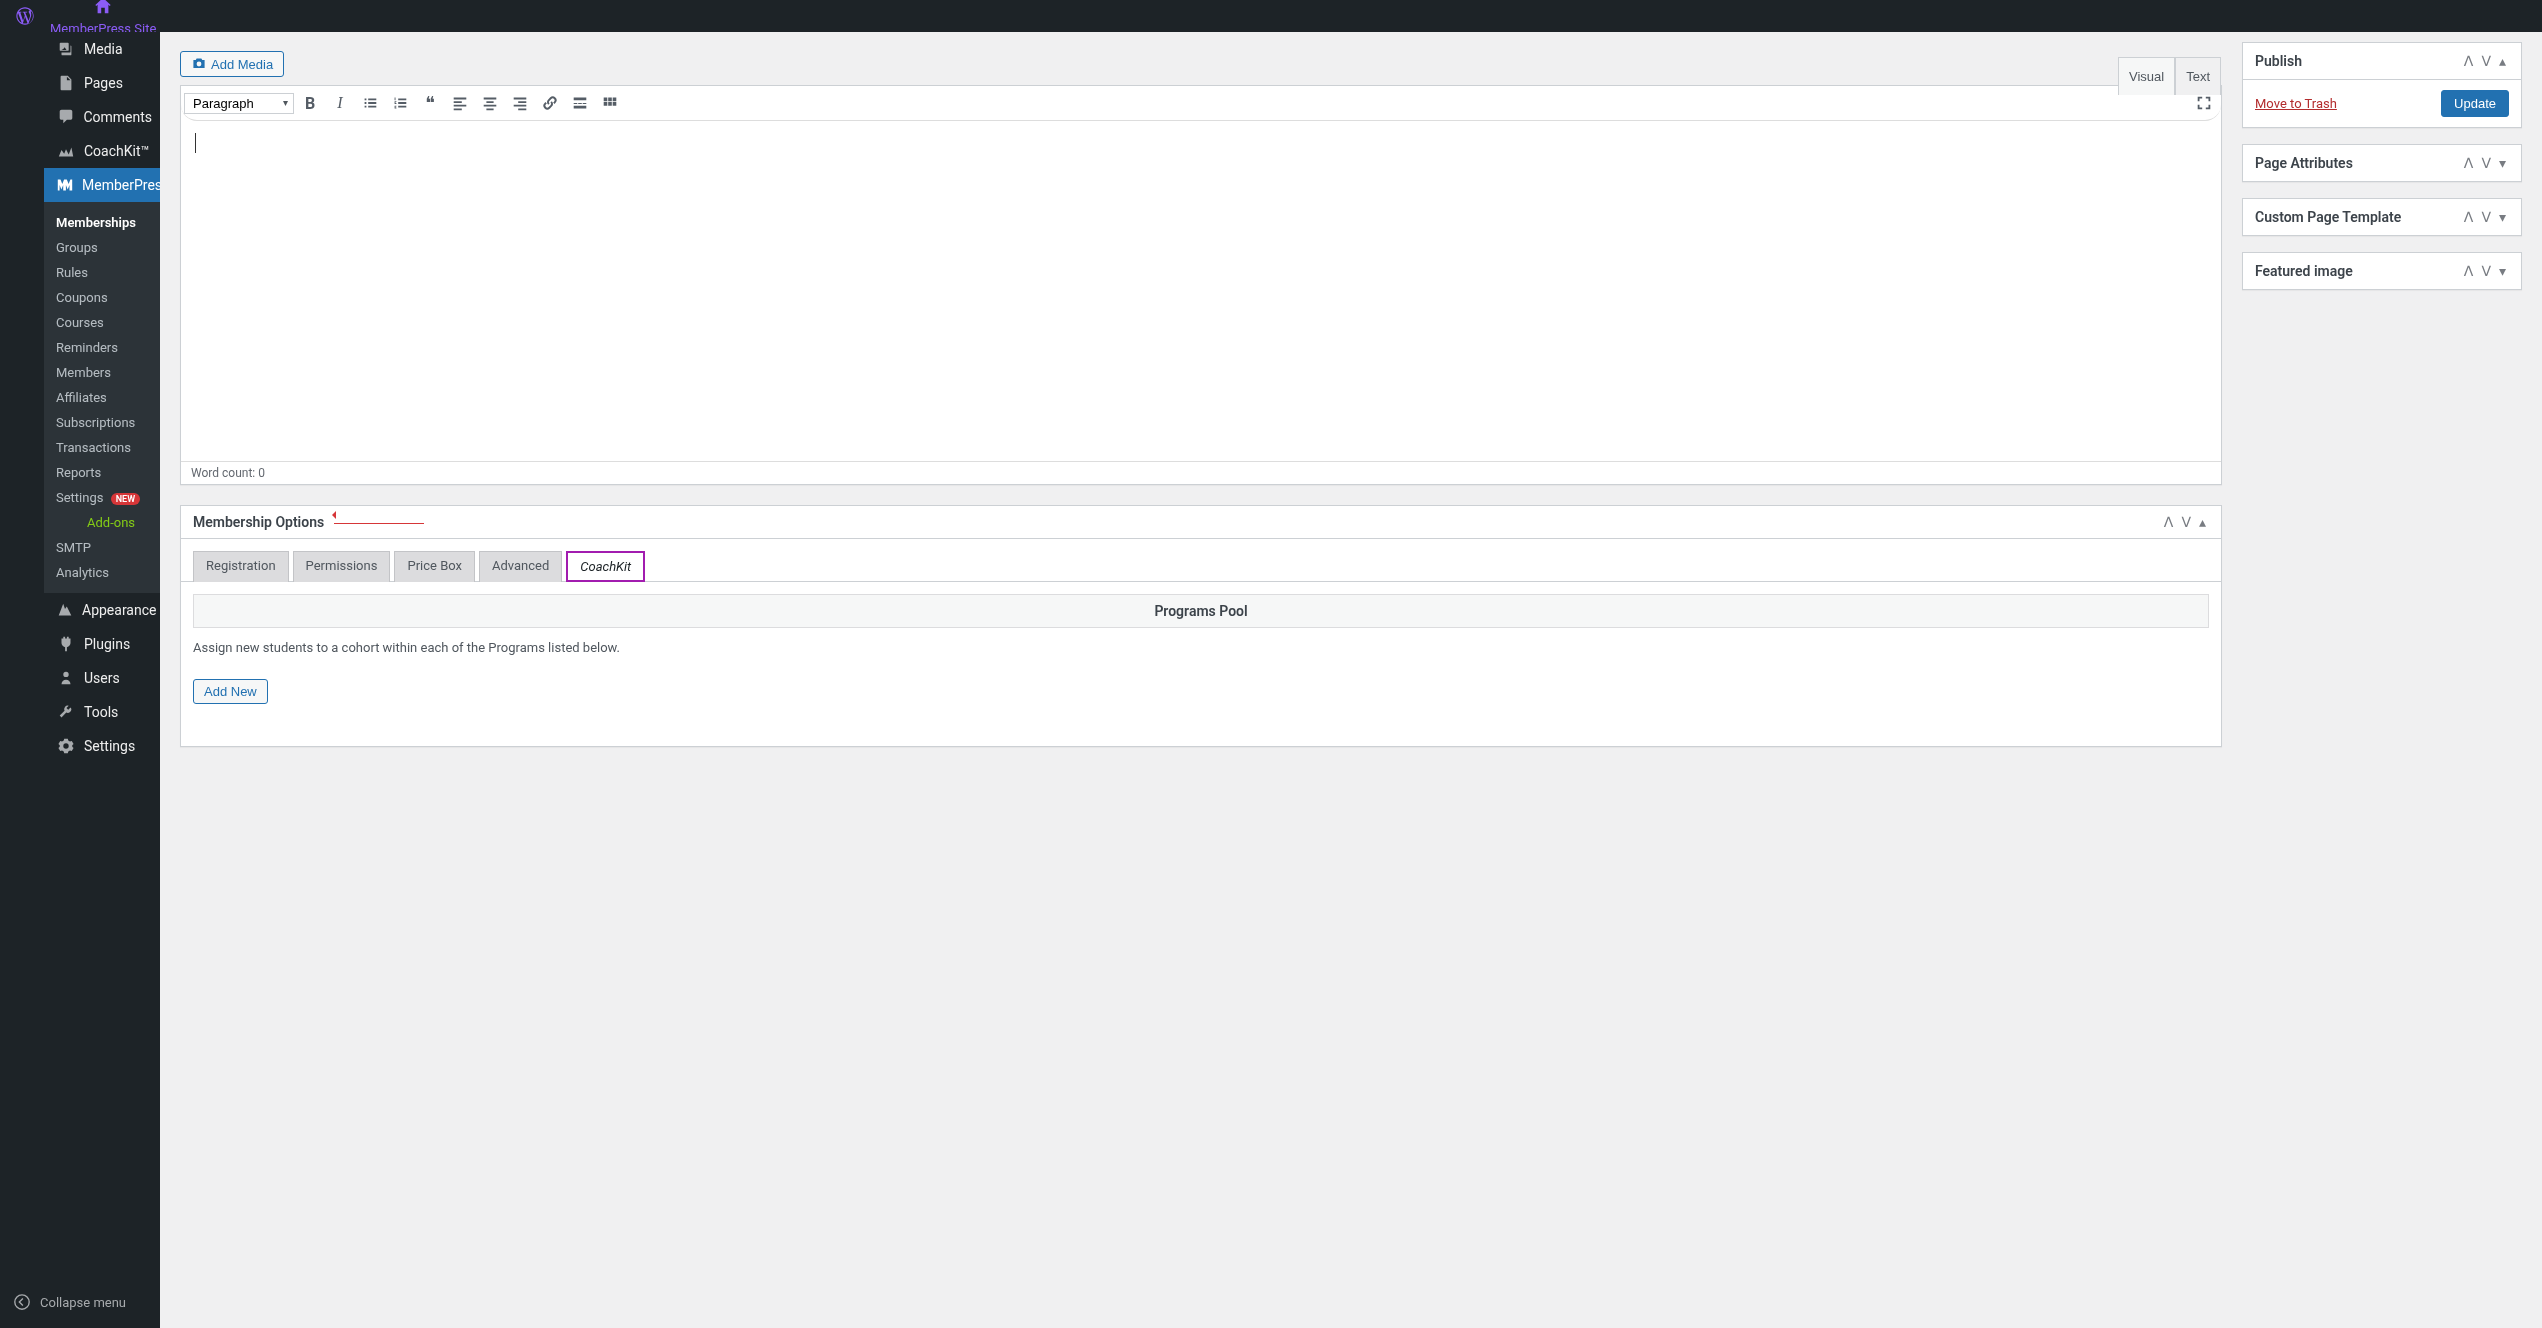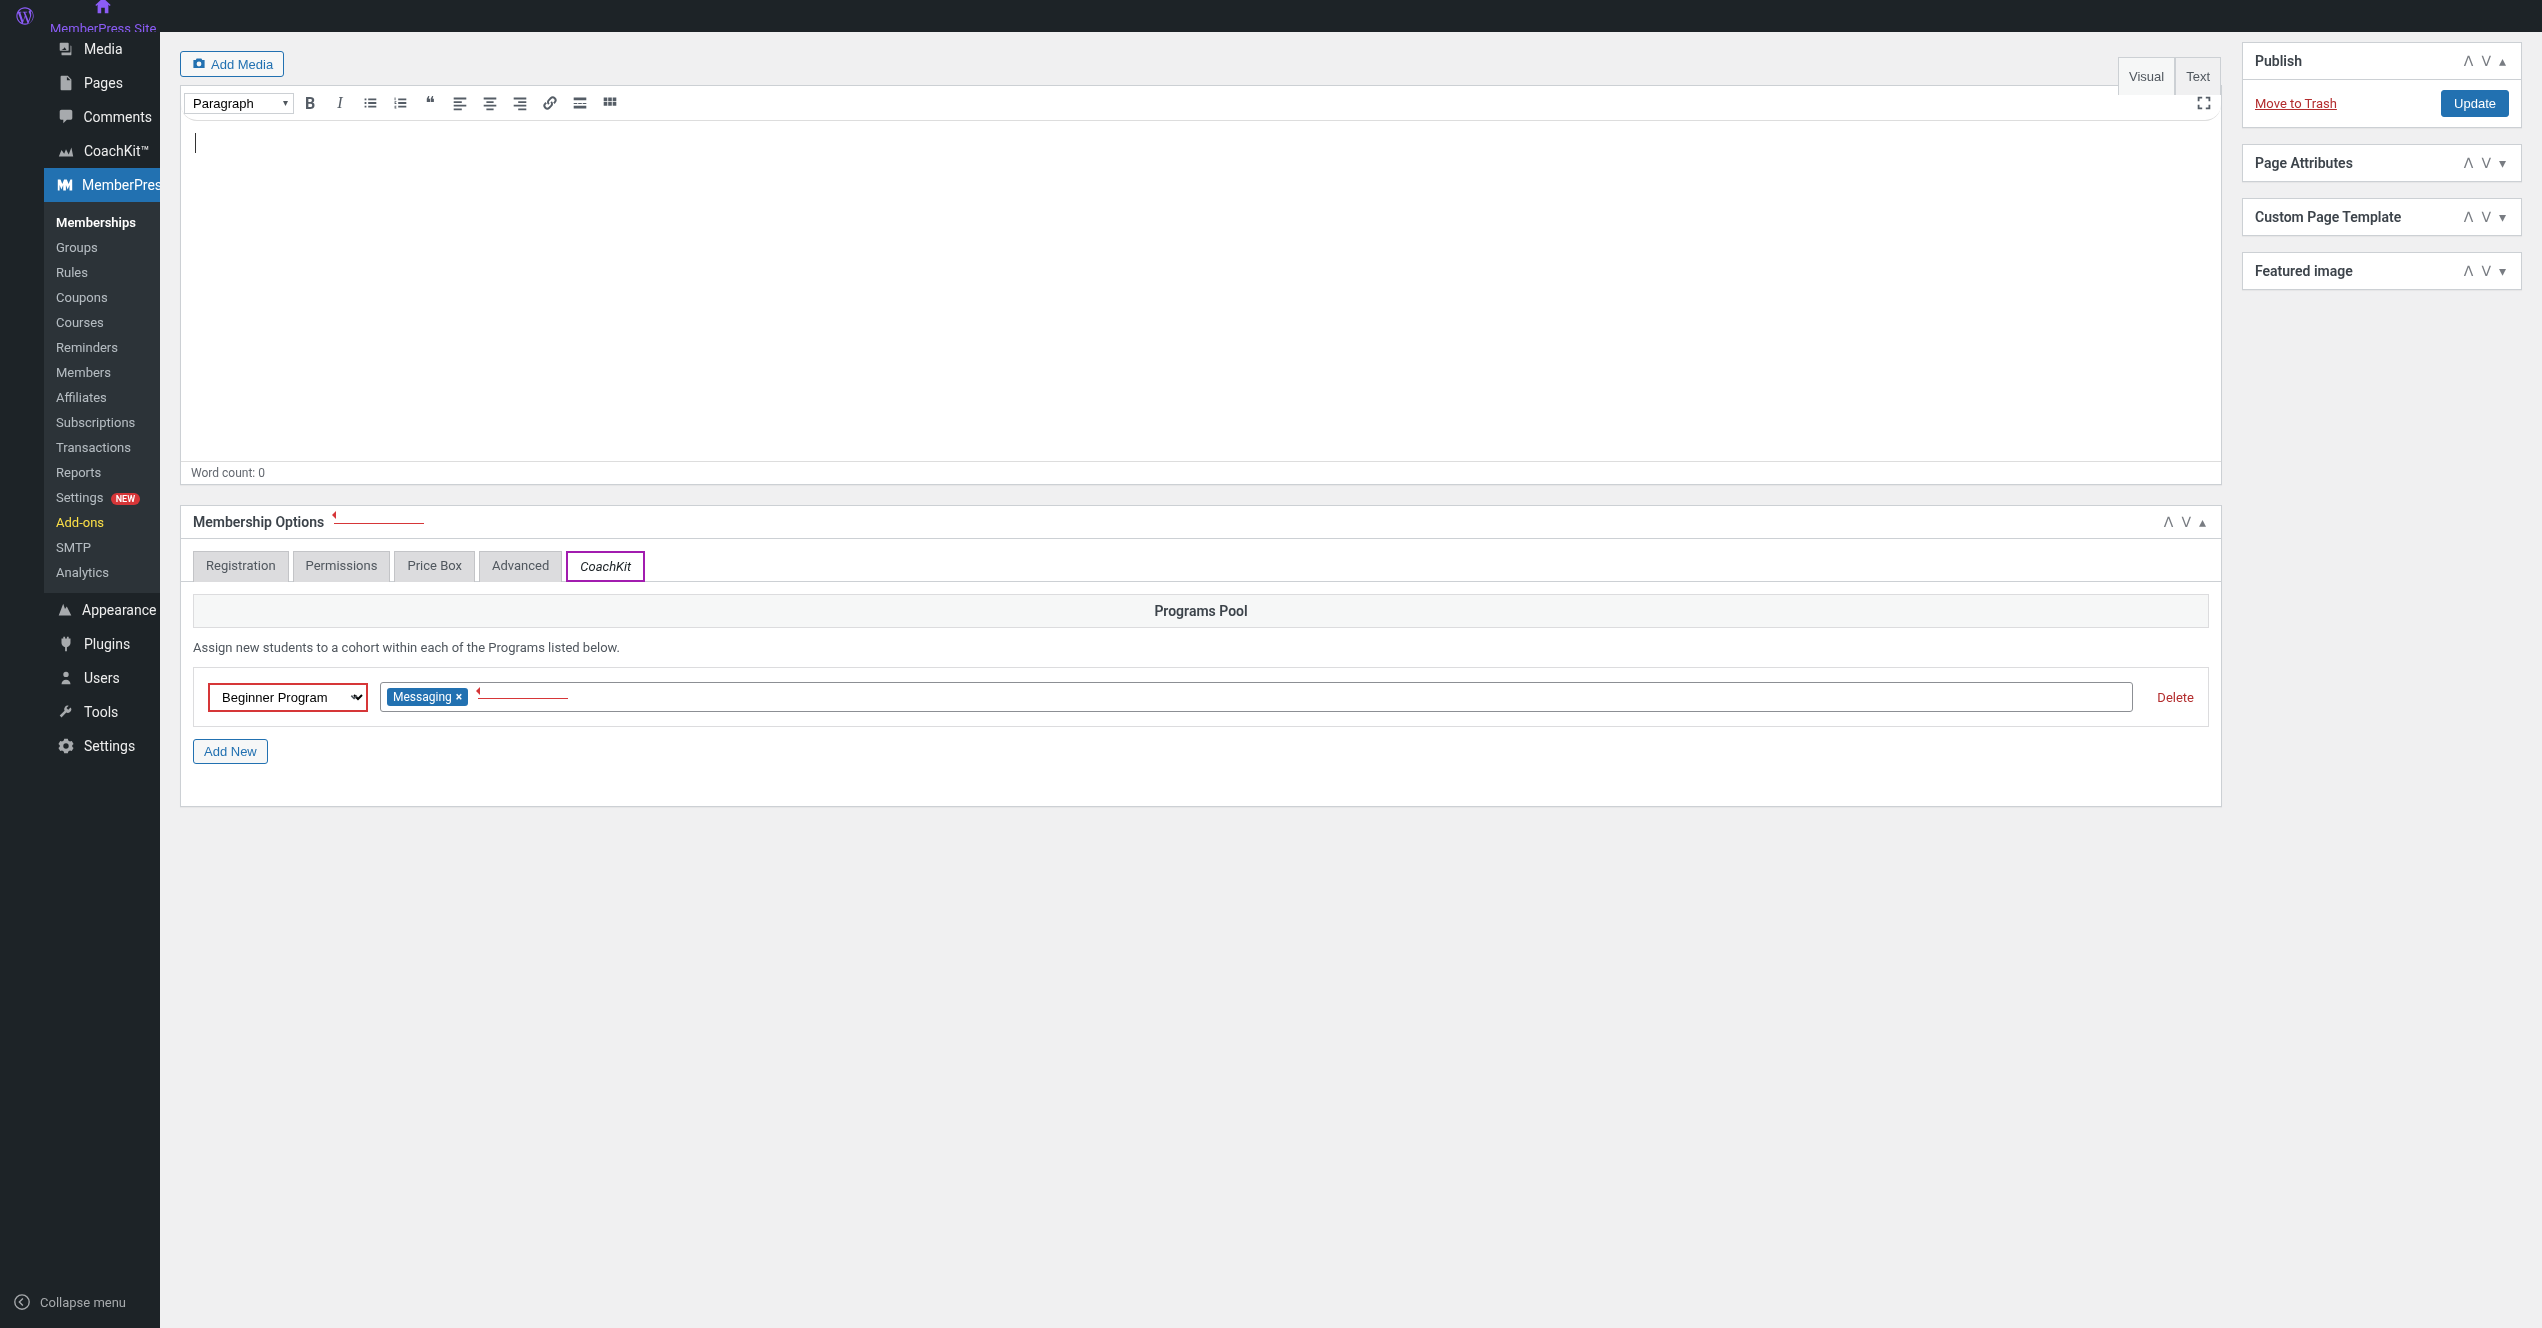--- a/index.html
+++ b/index.html
@@ -14,21 +14,21 @@
 
 .sidebar { position: absolute; top: 32px; left: 0; width: 160px; bottom: 0; background: #1d2327; color: #c3c4c7; font-size: 14px; padding-left: 44px; }
 .menu-item { display: flex; align-items: center; gap: 8px; padding: 7px 8px 7px 12px; color: #eee; cursor: pointer; }
 .menu-item.current { background: #2271b1; color: #fff; position: relative; }
 .menu-item.current::after { content: ""; position: absolute; right: -8px; top: 50%; transform: translateY(-50%); border: 8px solid transparent; border-right-color: #f0f0f1; }
 .menu-icon { width: 20px; height: 20px; display: inline-flex; align-items: center; justify-content: center; font-size: 16px; color: #a7aaad; }
 .menu-item.current .menu-icon { color: #fff; }
 .submenu { background: #2c3338; padding: 8px 0; }
 .submenu-item { padding: 5px 12px; cursor: pointer; color: rgba(240,246,252,.7); font-size: 13px; }
 .submenu-item.current { color: #fff; font-weight: 600; }
-.submenu-item.green { color: #fde047; }
+.submenu-item.green { color: #84cc16; margin-left: 31px; }
 .badge-new { background: #d63638; color: #fff; font-size: 9px; padding: 1px 5px; border-radius: 8px; margin-left: 4px; text-transform: uppercase; font-weight: 600; }
 
 
 .content { position: absolute; top: 32px; left: 160px; right: 0; bottom: 0; background: #f0f0f1; overflow: auto; padding: 0 20px 20px 20px; }
 .main-col { margin-right: 300px; padding-top: 10px; }
 .side-col { position: absolute; top: 10px; right: 20px; width: 280px; }
 
 
 .editor-wrap { background: #fff; border: 1px solid #ccd0d4; box-shadow: 0 1px 1px rgba(0,0,0,.04); }
 .media-btn-row { padding: 9px 0 8px; }
@@ -321,37 +321,20 @@
       <div class="tab-nav">
         <div class="nav-tab">Registration</div>
         <div class="nav-tab">Permissions</div>
         <div class="nav-tab">Price Box</div>
         <div class="nav-tab">Advanced</div>
         <div class="nav-tab active highlight">CoachKit</div>
       </div>
       <div class="tab-content">
         <div class="section-head">Programs Pool</div>
         <p class="helper-text">Assign new students to a cohort within each of the Programs listed below.</p>
-        <div class="program-row">
-          <span class="select-wrap">
-            <select class="select-box">
-              <option>Beginner Program</option>
-            </select>
-          </span>
-          <div class="tag-input">
-            <span class="tag">
-              <span>Messaging</span>
-              <span class="x">×</span>
-            </span>
-            <span class="redarrow" style="position:relative;margin-left:10px;">
-              <span class="redarrow-line" style="width:90px;"></span>
-            </span>
-          </div>
-          <a class="delete-link">Delete</a>
-        </div>
         <button class="addnew-btn">Add New</button>
       </div>
       <div style="height:30px;"></div>
     </div>
   </div>
 
   <div class="side-col">
     <div class="metabox">
       <div class="metabox-head">
         <h3>Publish</h3>

